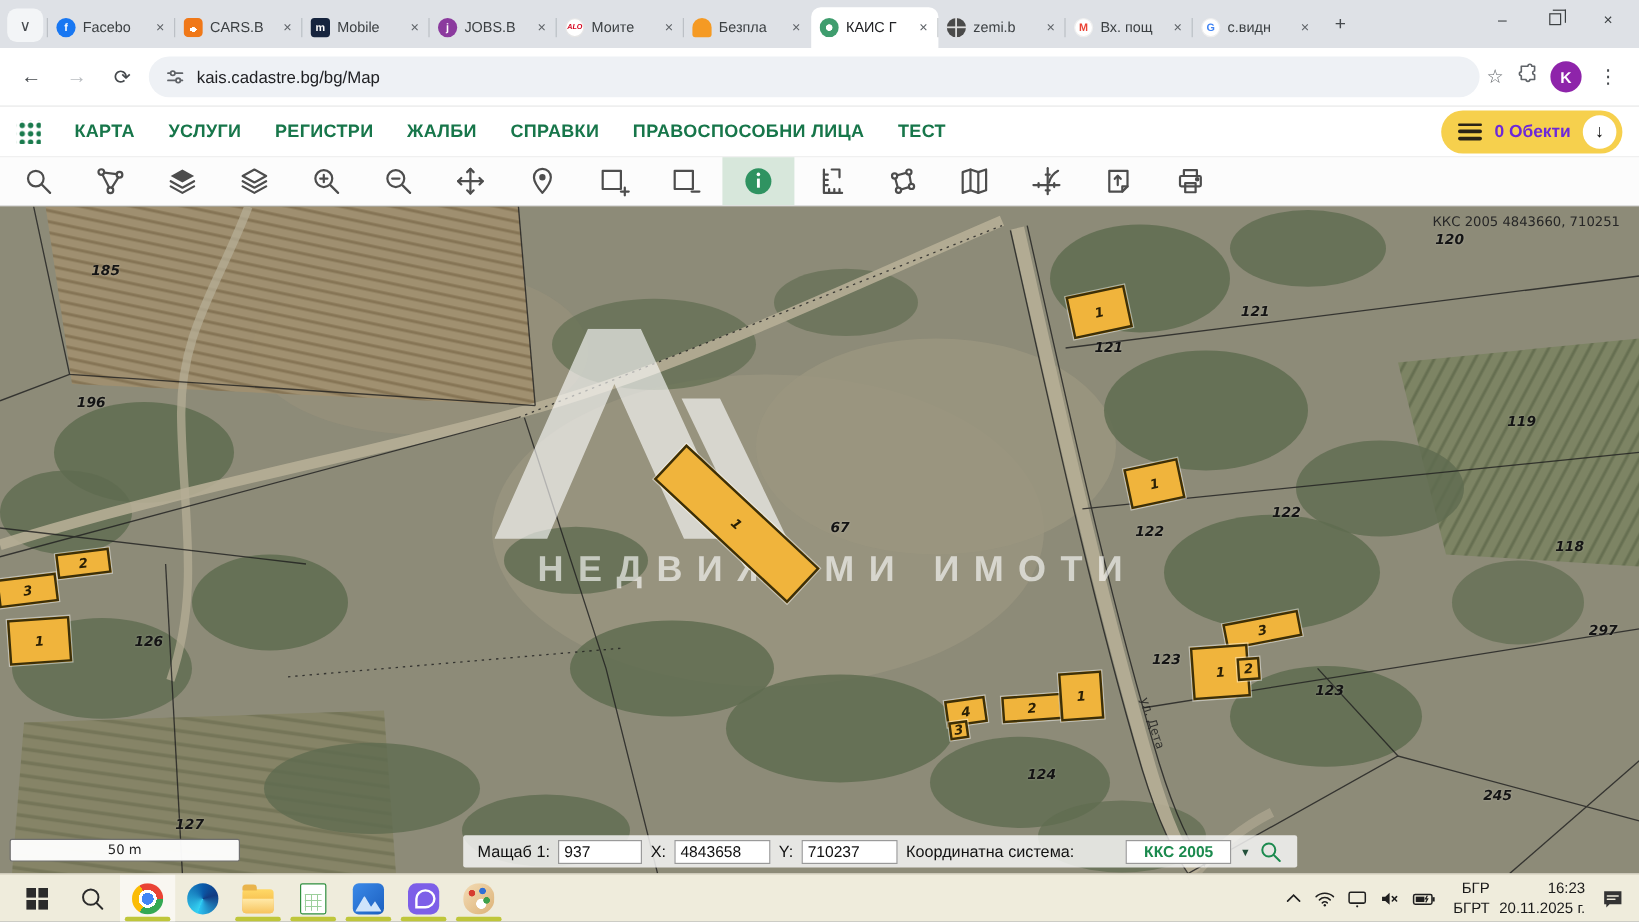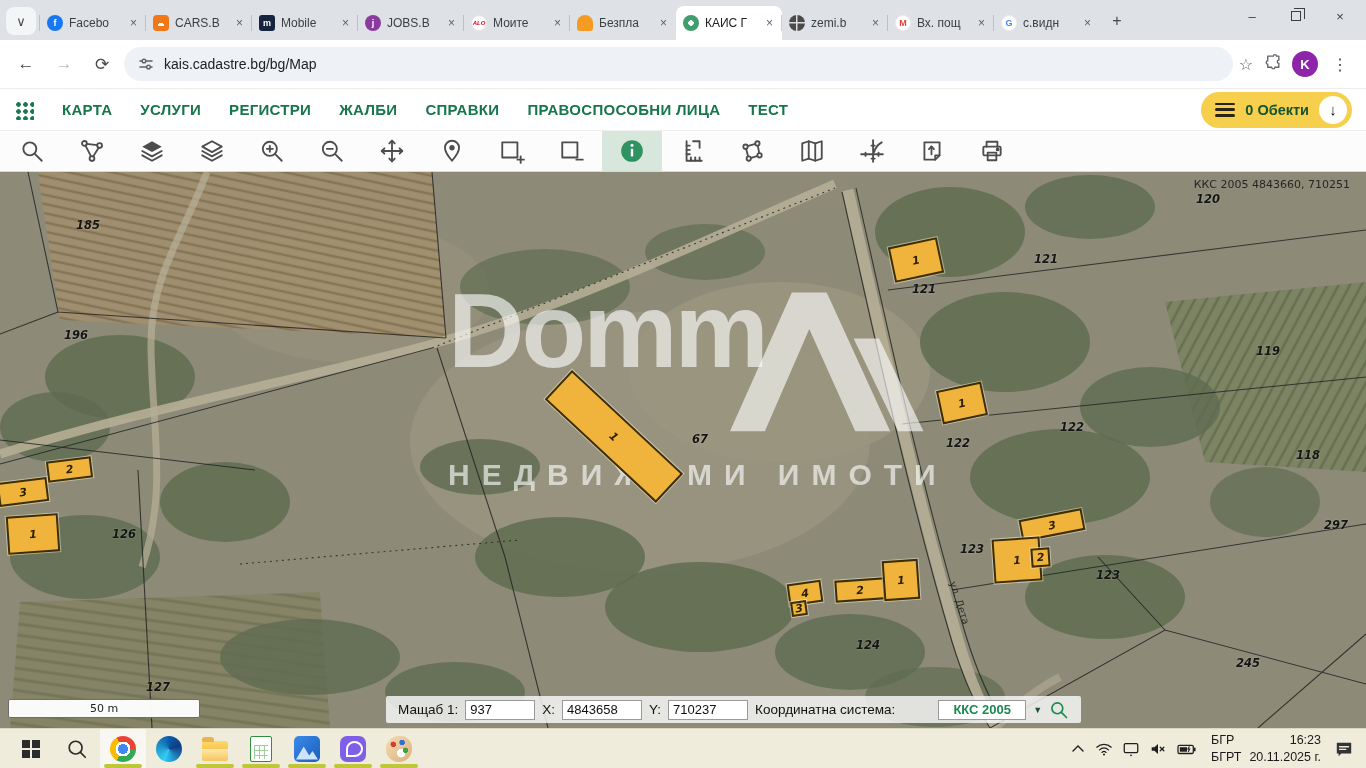--- a/index.html
+++ b/index.html
@@ -54,21 +54,21 @@
 
   
   #sitenav { height:42px; background:#fff; border-top:1px solid #ececec; display:flex; align-items:center; padding:0 14px; gap:28px;}
   .waffle { width:20px; height:20px; flex:none; cursor:pointer;
     background-image:radial-gradient(circle, #1a7a4d 2px, transparent 2.6px); background-size:7px 7px; background-position:1px 1px;}
   .nav-item { color:#17764a; font-weight:bold; font-size:15px; letter-spacing:.3px; cursor:pointer; white-space:nowrap;}
   #objects-btn { margin-left:auto; background:#f6d04d; border-radius:19px; height:36px; display:flex; align-items:center;
     gap:10px; padding:0 5px 0 14px; cursor:pointer;}
   .burger { width:20px; height:14px; display:flex; flex-direction:column; justify-content:space-between;}
   .burger i { height:2.6px; background:#2a2417; border-radius:2px;}
-  #objects-btn .obj-label { font-weight:bold; color:#14532d; font-size:14.5px;}
+  #objects-btn .obj-label { font-weight:bold; color:#6d28d9; font-size:14.5px;}
   .obj-circle { width:28px; height:28px; background:#fff; border-radius:50%; display:flex; align-items:center; justify-content:center;
     font-size:15px; color:#111; font-weight:bold;}
 
   
   #maptools { height:42px; background:#fcfcfc; border-top:1px solid #f0f0f0; border-bottom:1px solid #d8d8d8;
     display:flex; align-items:stretch; padding-left:2px;}
   .tool { width:60px; display:flex; align-items:center; justify-content:center; cursor:pointer;}
   .tool svg { stroke:#4d4d4d; fill:none; stroke-width:1.7; stroke-linecap:round; stroke-linejoin:round;}
   .tool.active { background:#d7e7db; }
 
@@ -127,21 +127,21 @@
     radial-gradient(circle at 28% 32%, #d63b2f 2.5px, transparent 3px),
     radial-gradient(circle at 62% 25%, #2f6fd6 2.5px, transparent 3px),
     radial-gradient(circle at 75% 55%, #3fa04a 2.5px, transparent 3px),
     radial-gradient(circle at 58% 66%, #fff 4px, transparent 4.5px),
     linear-gradient(135deg,#f3dbb5,#dcb277);}
   #tray { margin-left:auto; display:flex; align-items:center; gap:9px; padding-right:4px;}
   .tray-ico { display:flex; align-items:center; justify-content:center; cursor:pointer;}
   .tray-ico svg { stroke:#1f1f1f; fill:none; stroke-width:1.4; stroke-linecap:round;}
   #clock { display:grid; grid-template-columns:auto auto; column-gap:8px; font-size:12.5px; color:#1a1a1a; line-height:1.3;
     text-align:right; cursor:default; padding:0 4px;}
-  #clock .l { text-align:left;}
+  #clock .l { text-align:right;}
 </style>
 </head>
 <body>
 
 <div id="tabstrip">
   <div class="tab-search">
       <span>∨</span>
     </div>
 
   <div class="tab">
@@ -463,21 +463,20 @@
       <path d="M856,16 C888,158 922,318 966,464 C980,509 992,532 1004,550"></path>
       <path d="M990,556 L1165,458 L1366,512"></path>
       <path d="M1165,458 L1098,385"></path>
       <path d="M1258,556 L1366,462"></path>
       <path d="M240,392 L520,368" stroke-dasharray="2,4"></path>
     </g>
   </svg>
 
   <div id="watermark">
     <div class="wm-row">
-      <span class="wm-title">Domm</span>
       <svg class="wm-roof" width="250" height="178" viewBox="0 0 250 178">
         <g fill="rgba(255,255,255,.62)">
           <path d="M0,175 L78,0 L122,0 L202,175 L158,175 L100,46 L44,175 Z"></path>
           <path d="M156,58 L188,58 L244,175 L212,175 Z"></path>
         </g>
       </svg>
     </div>
     <div class="wm-sub">НЕДВИЖИМИ ИМОТИ</div>
   </div>
 

